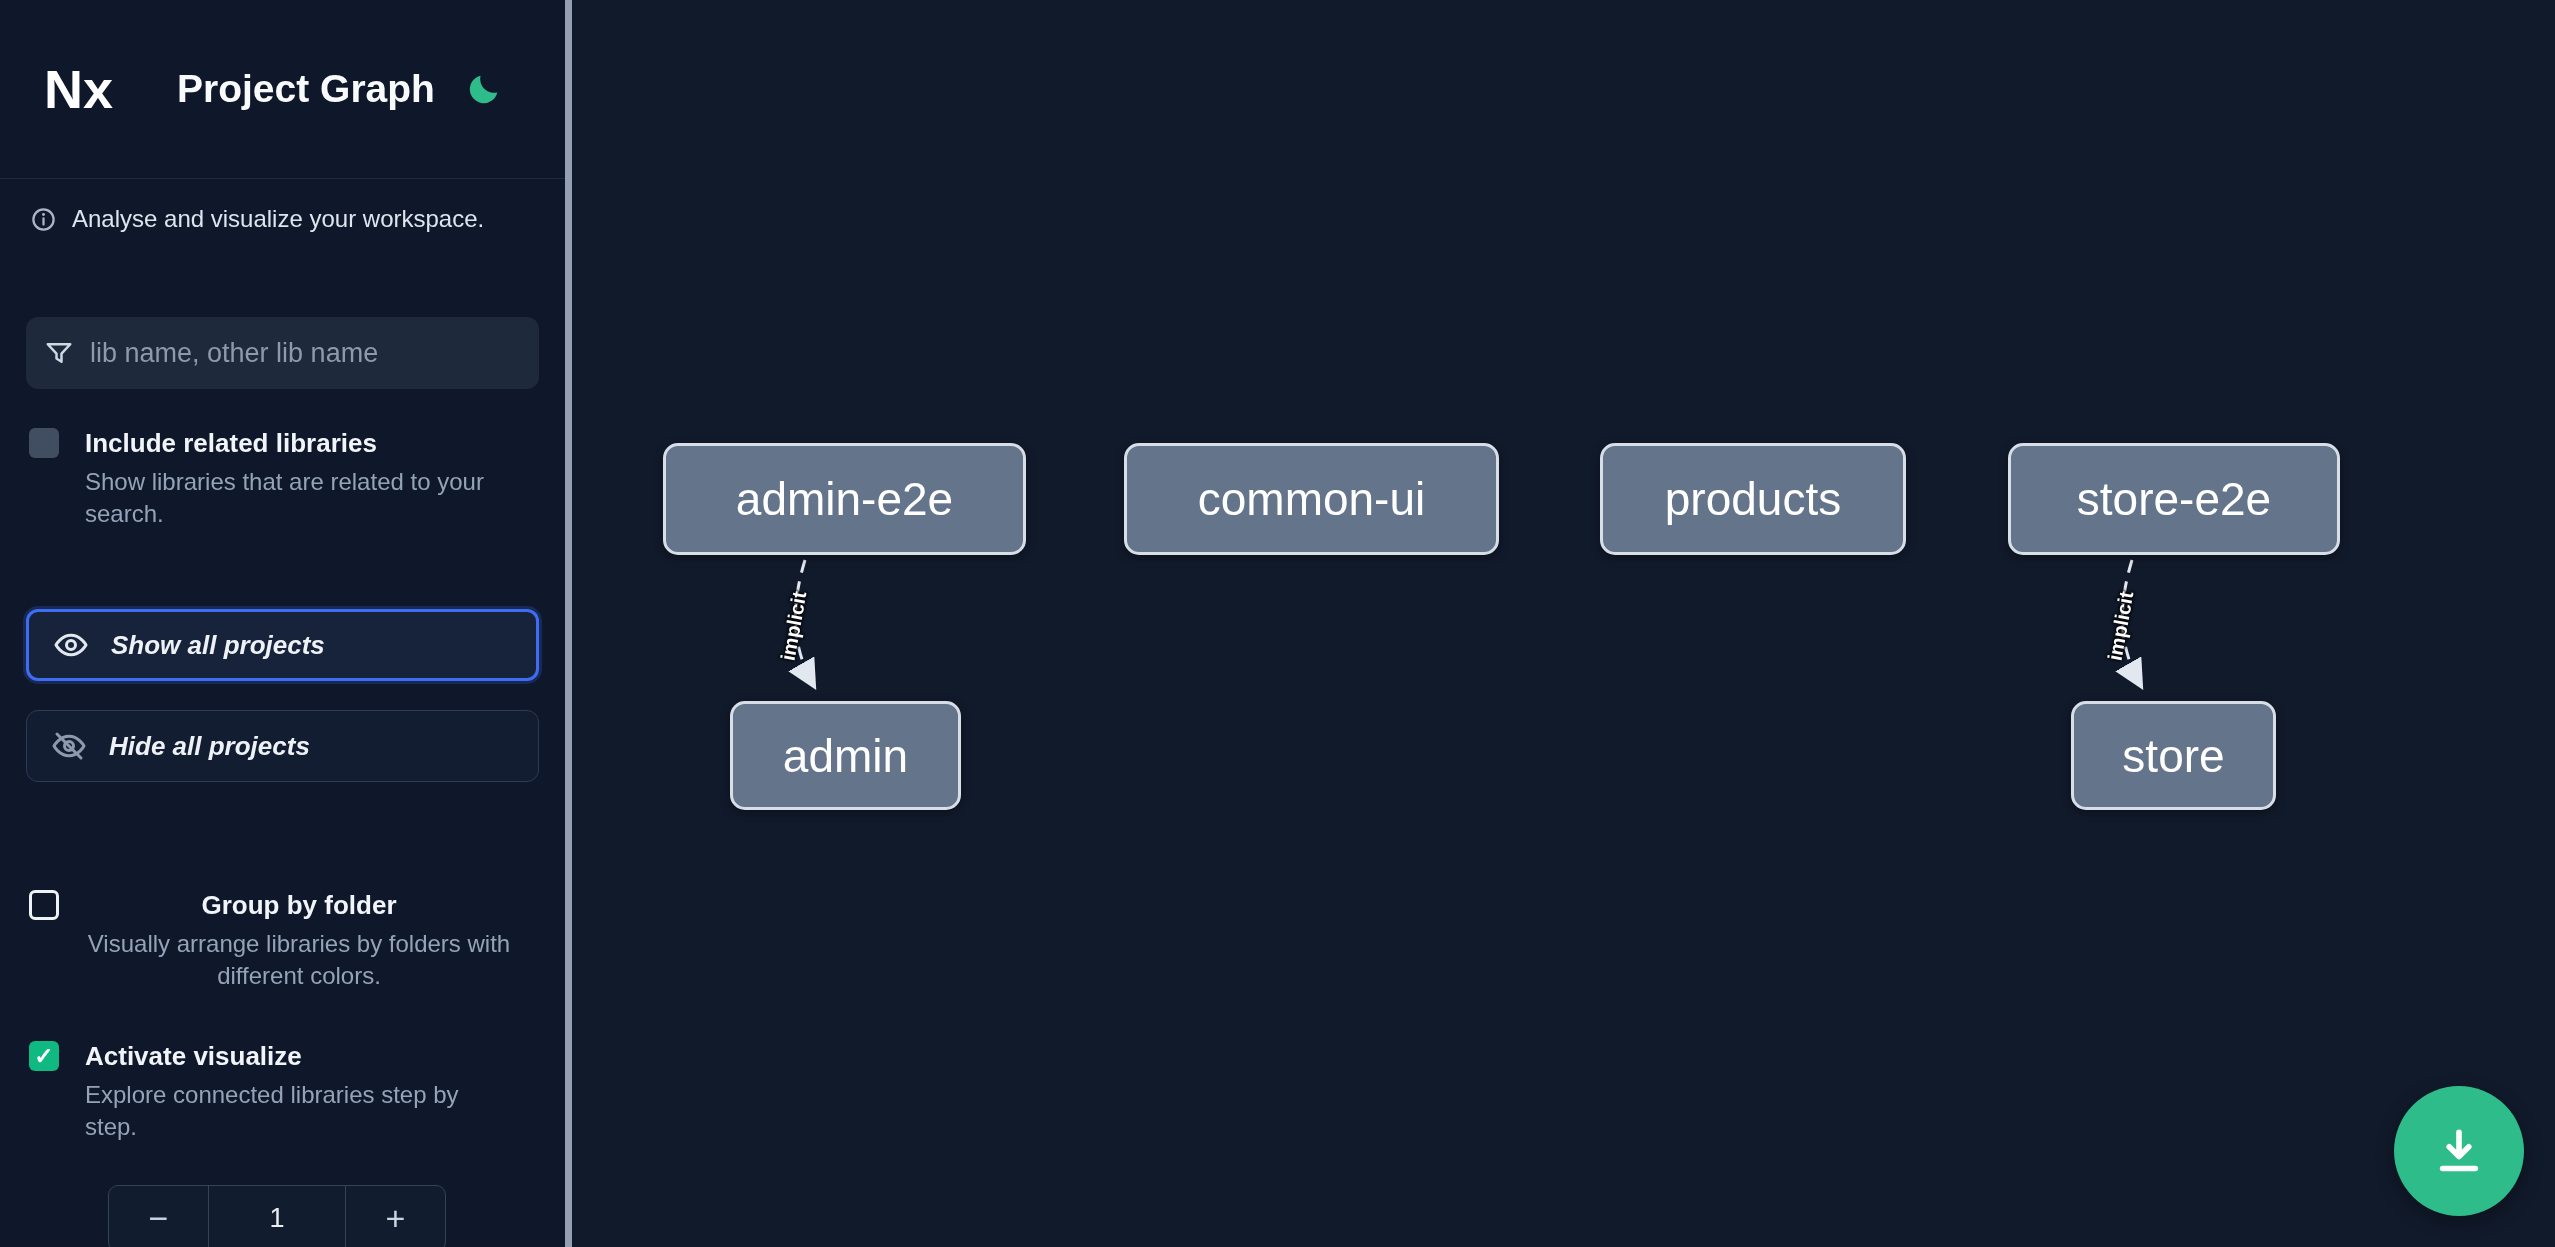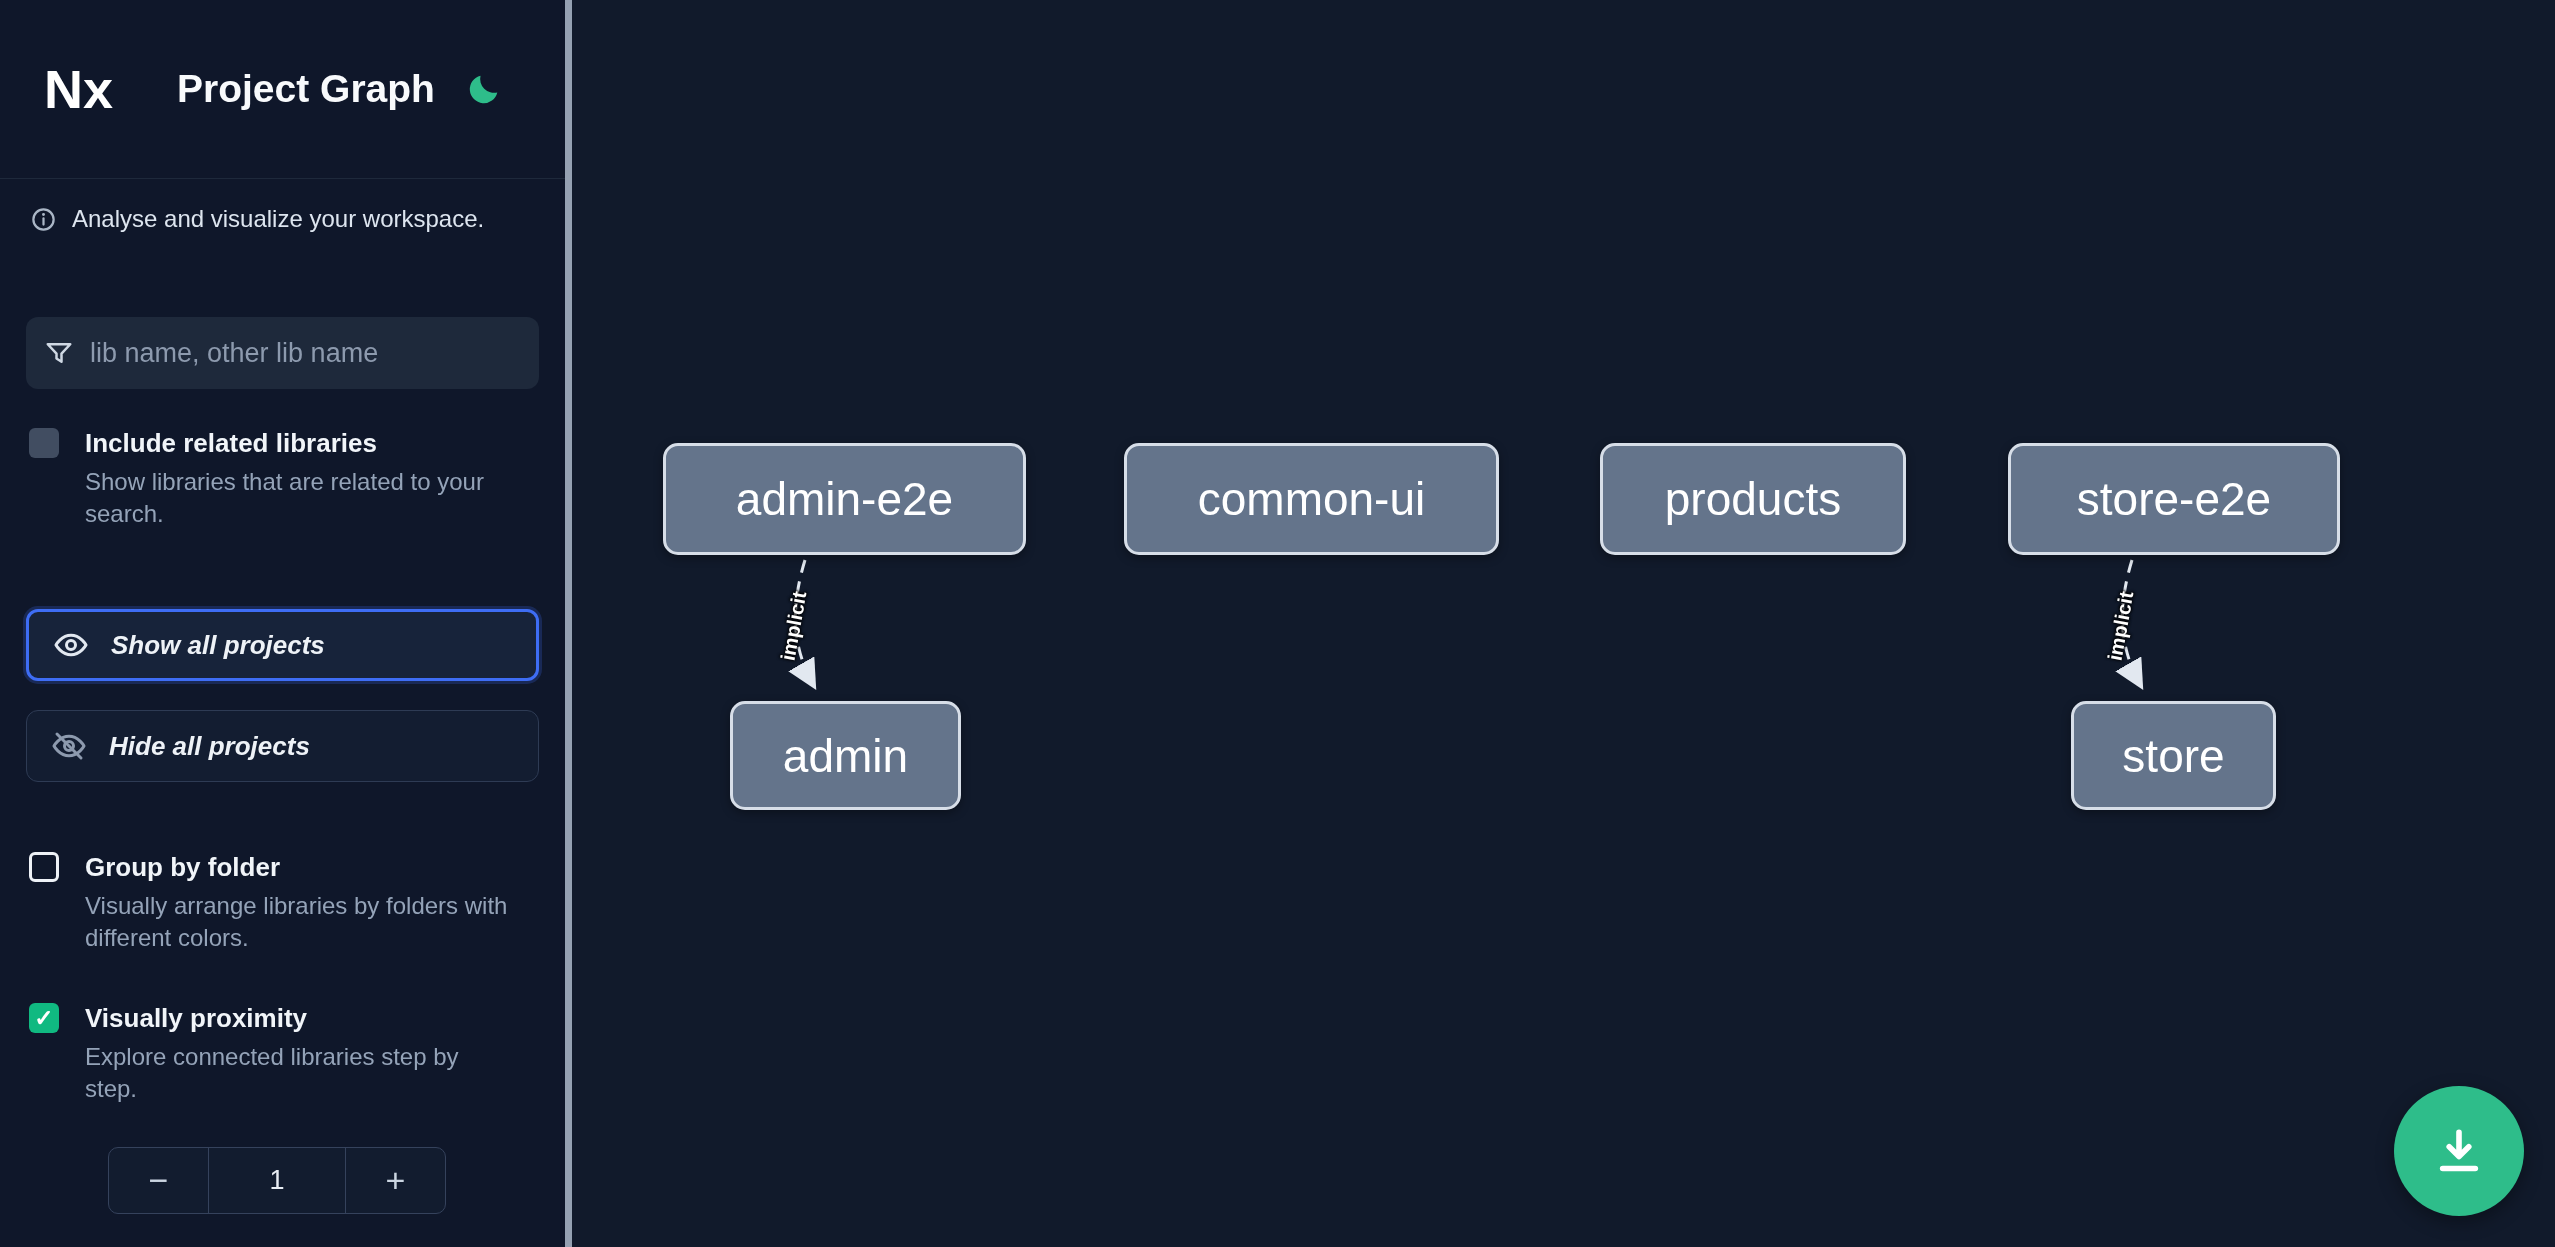--- a/index.html
+++ b/index.html
@@ -23,21 +23,21 @@
   .intro-text { font-size:24px; color:#dde5ef; font-weight:500; }
 
   .search { margin:84px 26px 0; height:72px; background:#1e293b; border-radius:12px;
             display:flex; align-items:center; padding:0 18px; gap:16px; }
   .search input { flex:1; background:transparent; border:none; outline:none;
                   color:#e2e8f0; font-size:27px; font-family:"Liberation Sans",sans-serif; }
   .search input::placeholder { color:#8d9aae; }
 
   .opt { display:flex; align-items:flex-start; padding:0 26px 0 29px; gap:26px; }
   .opt-inc { margin-top:39px; }
-  .opt-group { margin-top:70px; }
+  .opt-group { margin-top:108px;text-align:center; }
   .opt-prox { margin-top:49px; }
   .cb { width:30px; height:30px; border-radius:6px; flex:none; margin-top:0; cursor:pointer; }
   .cb-solid { background:#414d61; }
   .cb-outline { border:3px solid #eef2f7; background:transparent; }
   .cb.checked { background:#10b981; border:none; display:flex; align-items:center; justify-content:center; }
   .cb.checked::after { content:"✓"; color:#fff; font-size:23px; font-weight:700; line-height:1; }
   .opt-label { font-size:26px; font-weight:700; color:#f1f5f9; line-height:30px; }
   .opt-desc  { font-size:24px; color:#94a3b8; margin-top:8px; line-height:32px; max-width:428px; }
 
   .btn { margin:0 26px; height:72px; border-radius:12px; display:flex; align-items:center;
@@ -142,21 +142,21 @@
       <div class="cb cb-outline"></div>
       <div>
         <div class="opt-label">Group by folder</div>
         <div class="opt-desc">Visually arrange libraries by folders with different colors.</div>
       </div>
     </div>
 
     <div class="opt opt-prox">
       <div class="cb checked"></div>
       <div>
-        <div class="opt-label">Visually proximity</div>
+        <div class="opt-label">Activate visualize</div>
         <div class="opt-desc">Explore connected libraries step by step.</div>
       </div>
     </div>
 
     <div class="stepper">
       <button class="step-btn">−</button>
       <div class="step-value">1</div>
       <button class="step-btn">+</button>
     </div>
 

